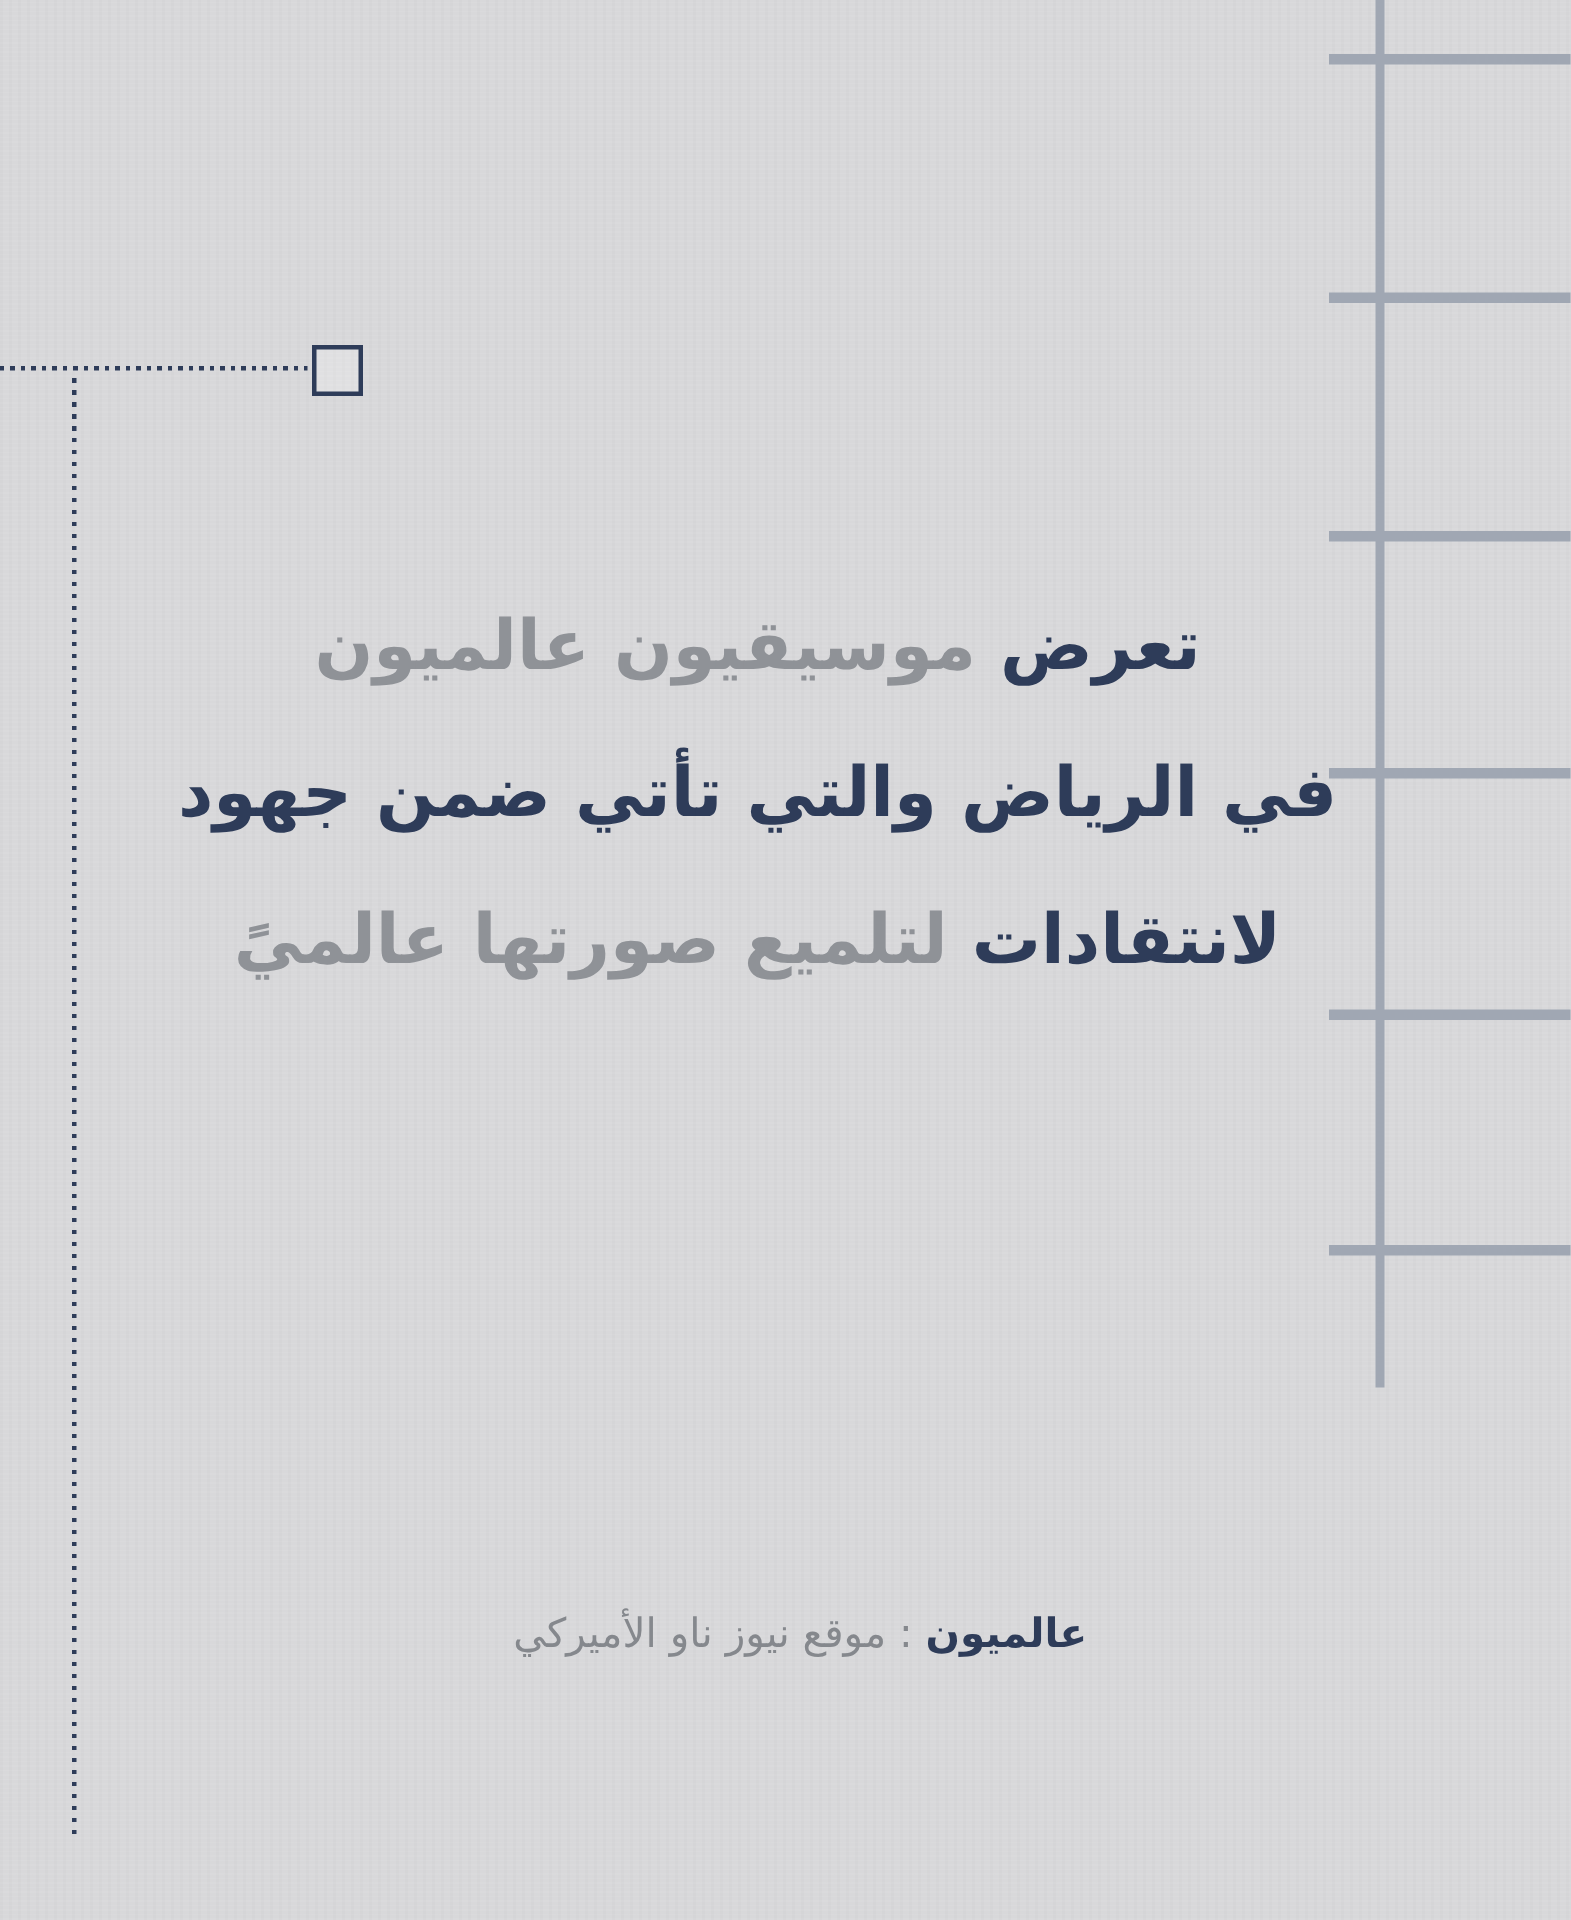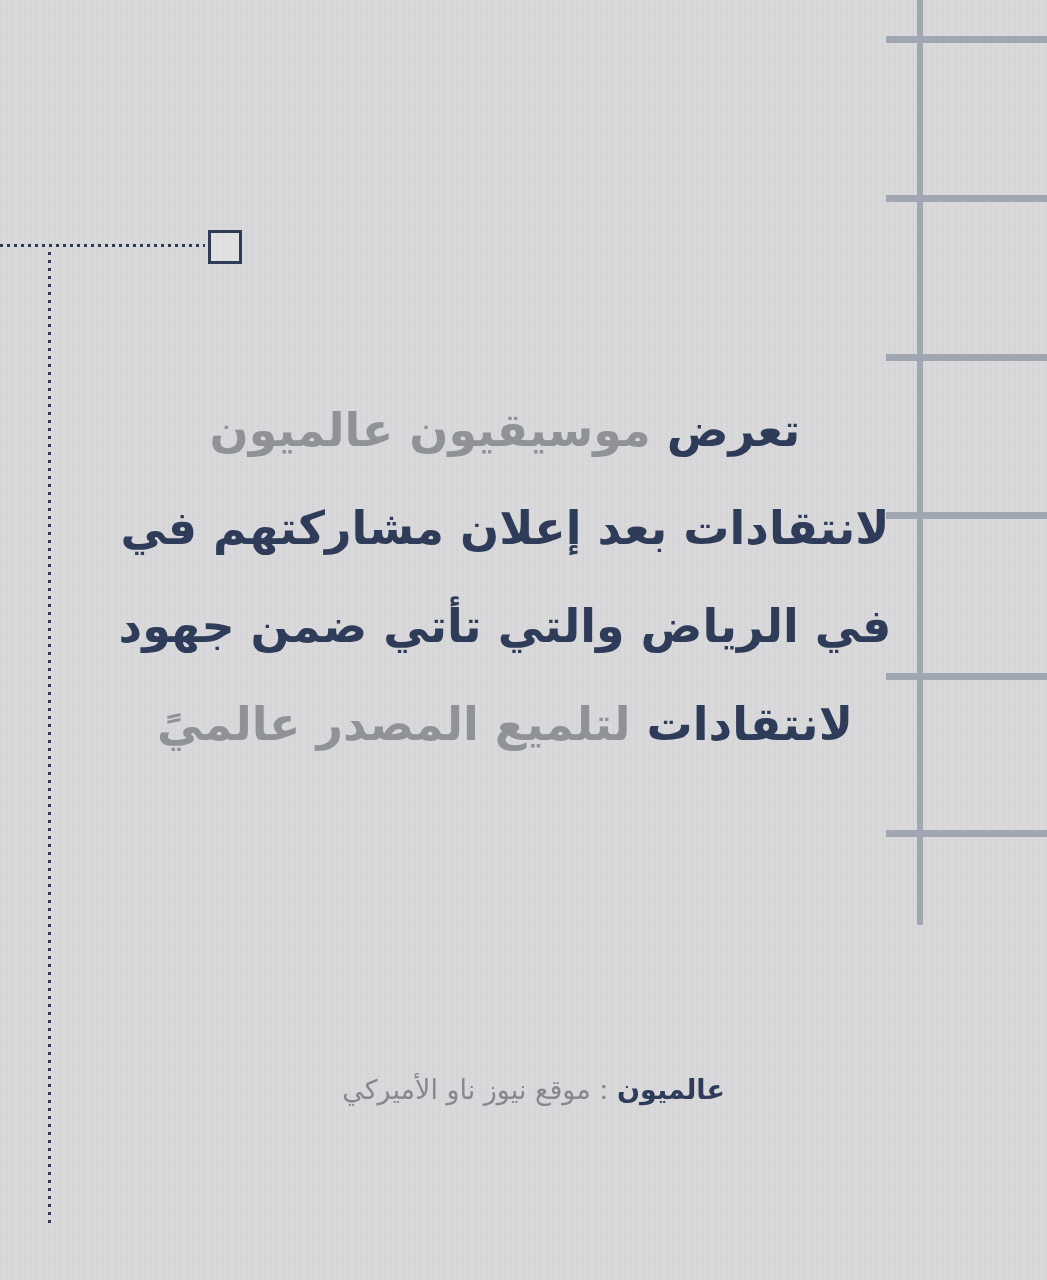--- a/index.html
+++ b/index.html
@@ -106,20 +106,19 @@
 <div class="grid-v"></div>
 <div class="grid-h h1"></div>
 <div class="grid-h h2"></div>
 <div class="grid-h h3"></div>
 <div class="grid-h h4"></div>
 <div class="grid-h h5"></div>
 <div class="grid-h h6"></div>
 
 <div class="headline">
   <div class="line"><span class="seg-navy">تعرض</span><span class="seg-gray"> موسيقيون عالميون</span></div>
-  <div class="line"><span class="seg-navy">لانتقادات بعد إعلان مشاركتهم في</span></div>
   <div class="line"><span class="seg-navy">في الرياض والتي تأتي ضمن جهود</span></div>
-  <div class="line"><span class="seg-navy">لانتقادات</span><span class="seg-gray"> لتلميع المصدر عالميً</span></div>
+  <div class="line"><span class="seg-navy">لانتقادات</span><span class="seg-gray"> لتلميع صورتها عالميً</span></div>
 </div>
 
 <div class="source">
   <span class="seg-navy">عالميون</span><span class="seg-gray"> : موقع نيوز ناو الأميركي</span>
 </div>
 
 </body></html>

